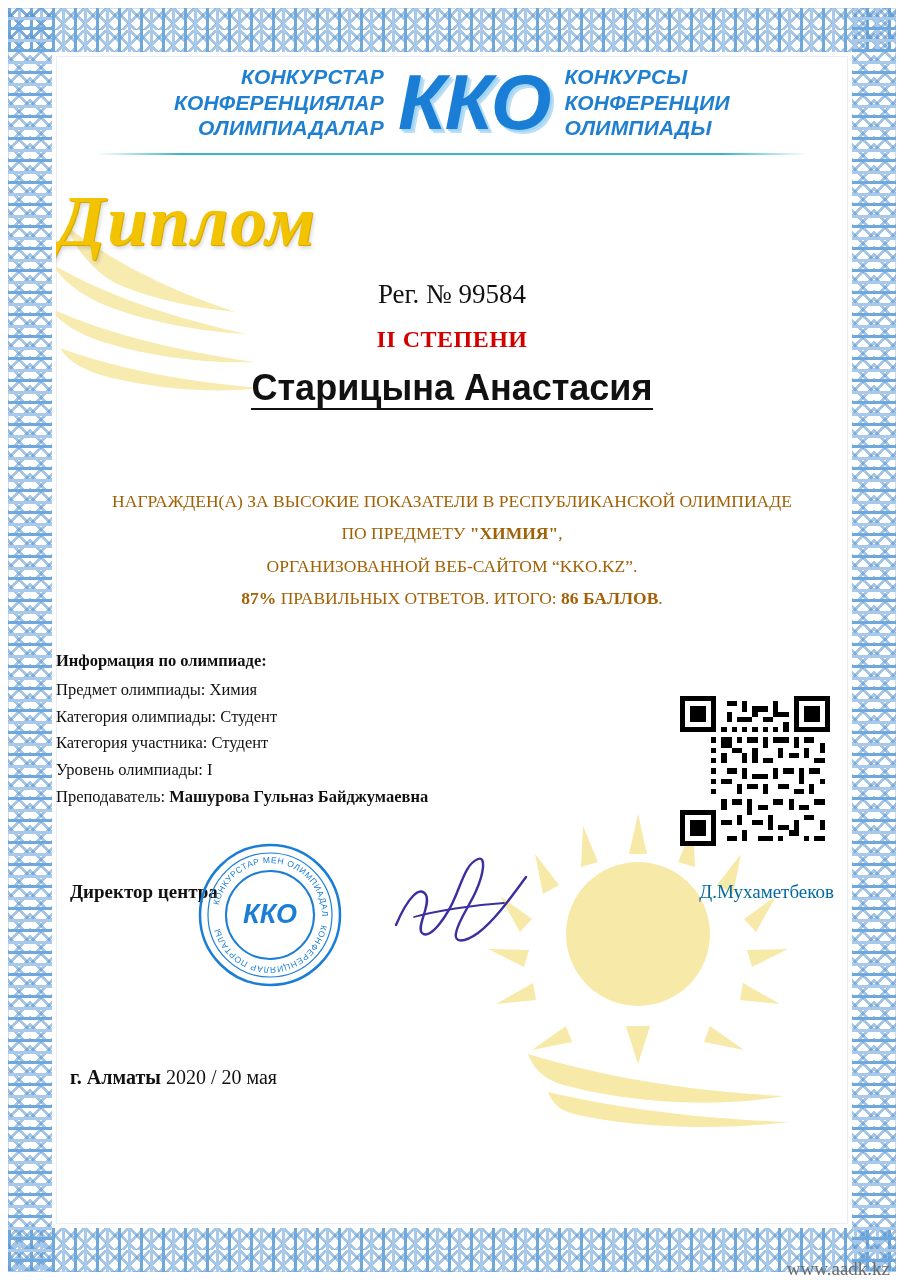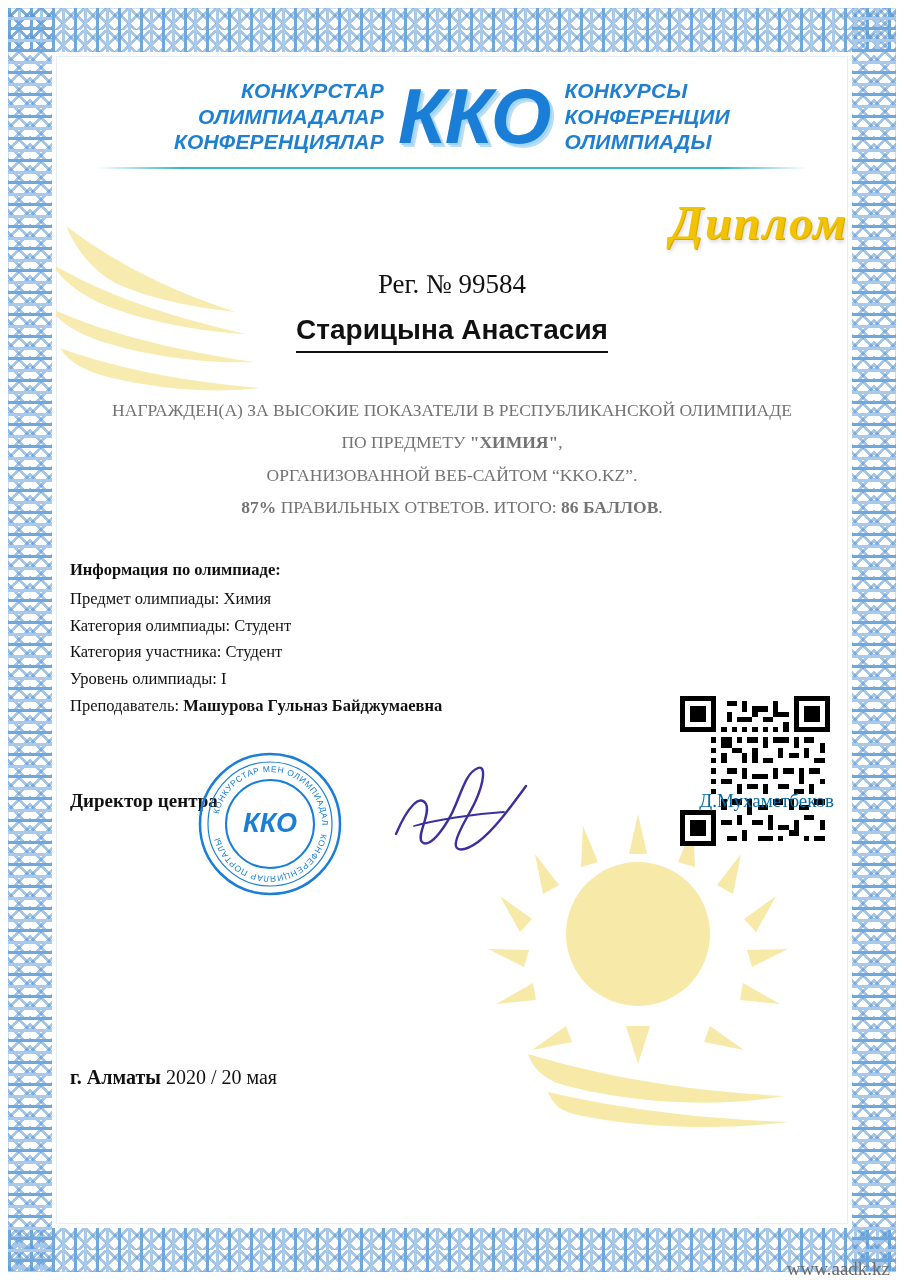--- a/index.html
+++ b/index.html
@@ -88,21 +88,21 @@
   .wing-left  { left: -10px; top: 160px; width: 260px; height: 200px; opacity: .95; }
   .sun        { right: 30px; bottom: 90px;  width: 330px; height: 330px; }
 
   
   .logo-row {
     position: relative;
     display: flex;
     align-items: center;
     justify-content: center;
     gap: 14px;
-    padding-top: 22px;
+    padding-top: 8px;
   }
   .logo-side {
     font-family: "Liberation Sans", sans-serif;
     font-weight: bold;
     font-style: italic;
     font-size: 21px;
     line-height: 1.22;
     color: #1f7fd0;
     letter-spacing: .2px;
   }
@@ -120,26 +120,26 @@
   }
   .rule {
     margin: 12px 40px 0 40px;
     height: 2px;
     background: linear-gradient(90deg, rgba(70,180,200,0) 0%, #3ab5c9 12%, #3ab5c9 88%, rgba(70,180,200,0) 100%);
   }
 
   
   .diploma-title {
     position: relative;
-    text-align: right;
+    text-align: left;
     margin-top: 30px;
     font-family: "Liberation Serif", serif;
     font-style: italic;
     font-weight: bold;
-    font-size: 48px;
+    font-size: 72px;
     line-height: 1;
     color: #f2c300;
     text-shadow: 1px 1px 0 #d6a900, 2px 3px 4px rgba(0,0,0,.18);
     letter-spacing: 2px;
   }
 
   .regno {
     position: relative;
     text-align: center;
     margin-top: 22px;
@@ -155,43 +155,42 @@
     color: #d40000;
     letter-spacing: .5px;
   }
   .winner {
     position: relative;
     text-align: center;
     margin-top: 14px;
   }
   .winner span {
     font-family: "Liberation Sans", sans-serif;
-    font-size: 28px;
+    font-size: 36px;
     font-weight: bold;
     color: #111;
     border-bottom: 2px solid #111;
-    padding-bottom: 6px;
+    padding-bottom: 0;
   }
 
   
   .award {
     position: relative;
-    margin-top: 48px;
+    margin-top: 76px;
     text-align: center;
     font-size: 17.5px;
     line-height: 1.85;
-    color: #737373;
+    color: #a16207;
   }
   .award b { font-weight: bold; }
 
   
   .info {
     position: relative;
     margin-top: 34px;
-    padding-left: 14px;
     font-size: 16.5px;
     line-height: 1.62;
     color: #111;
   }
   .info .info-title { font-weight: bold; margin-bottom: 2px; }
   .info .val-bold { font-weight: bold; }
 
   
   .qr {
     position: absolute;
@@ -311,36 +310,37 @@
         <path d="M150 260 l12 -38 -24 0 z"></path>
 
         <path d="M40 250 C100 268 180 286 296 292 C216 306 128 296 72 280 C54 274 44 262 40 250 Z"></path>
         <path d="M60 288 C120 302 196 314 300 318 C222 328 136 322 86 310 C70 306 64 298 60 288 Z"></path>
       </g>
     </svg>
 
     <div class="logo-row">
       <div class="logo-side left">
         <div>КОНКУРСТАР</div>
+        <div>КОНФЕРЕНЦИЯЛАР</div>
         <div>ОЛИМПИАДАЛАР</div>
-        <div>КОНФЕРЕНЦИЯЛАР</div>
       </div>
       <div class="logo-main">ККО</div>
       <div class="logo-side right">
         <div>КОНКУРСЫ</div>
         <div>КОНФЕРЕНЦИИ</div>
         <div>ОЛИМПИАДЫ</div>
       </div>
     </div>
     <div class="rule"></div>
 
     <div class="diploma-title">Диплом</div>
 
     <div class="regno">Рег. № 99584</div>
 
+    <div class="degree">II СТЕПЕНИ</div>
 
     <div class="winner">
       <span>Старицына Анастасия</span>
     </div>
 
     <div class="award">
       <div>НАГРАЖДЕН(А) ЗА ВЫСОКИЕ ПОКАЗАТЕЛИ В РЕСПУБЛИКАНСКОЙ ОЛИМПИАДЕ</div>
       <div>
         <span>ПО ПРЕДМЕТУ </span><b>"ХИМИЯ"</b><span>,</span>
       </div>

